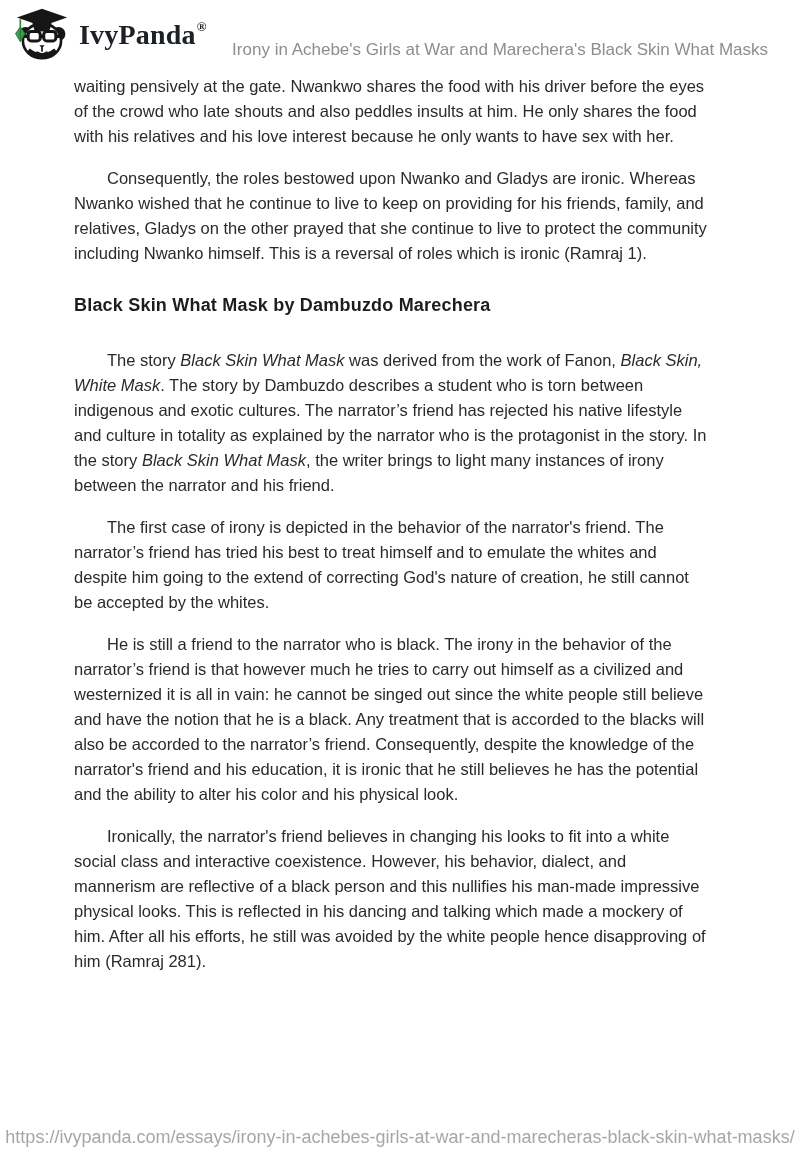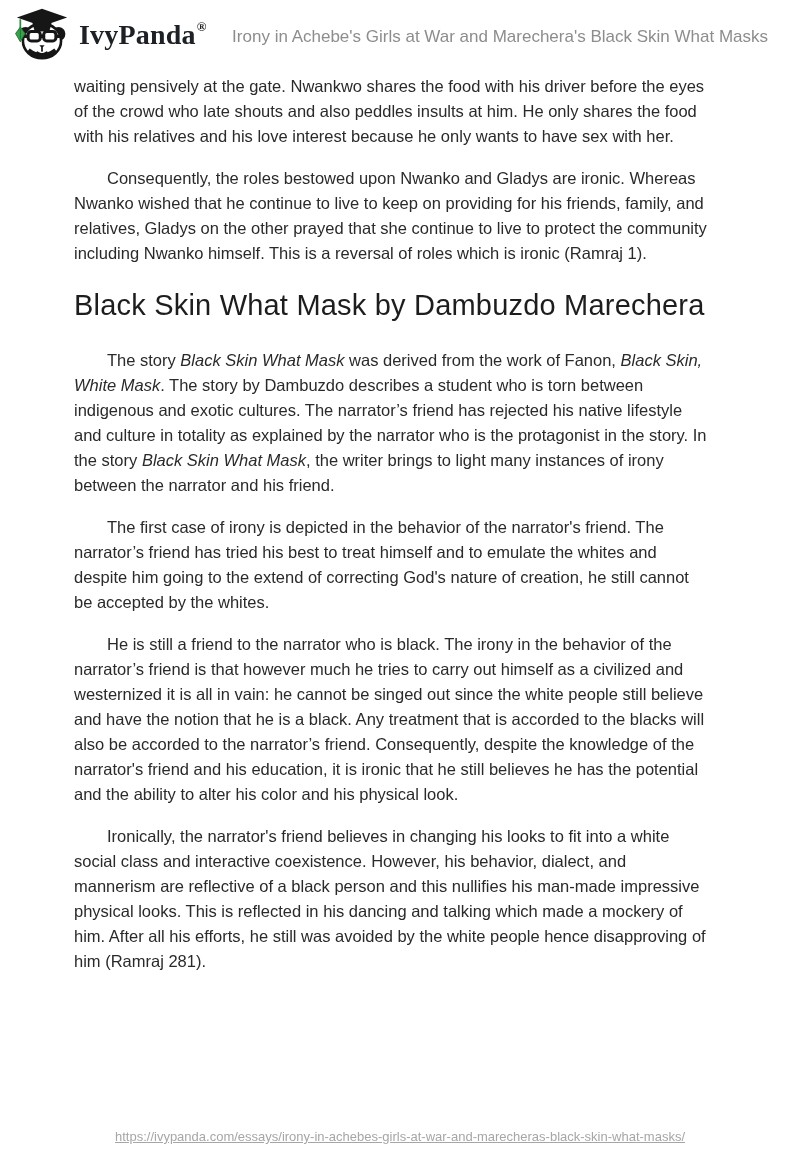--- a/index.html
+++ b/index.html
@@ -10,21 +10,21 @@
     position: relative;
     background: #ffffff;
     font-family: "Liberation Sans", sans-serif;
     overflow: hidden;
   }
 
   
   .header {
     display: flex;
     justify-content: space-between;
-    align-items: center;
+    align-items: flex-end;
     padding: 8px 32px 0 14px;
     height: 60px;
   }
   .brand { display: flex; align-items: center; gap: 9px; }
   .logo-icon { display: inline-flex; width: 56px; height: 52px; }
   .brand-name {
     font-family: "Liberation Serif", serif;
     font-weight: bold;
     font-size: 28px;
     color: #1d2125;
@@ -52,41 +52,40 @@
     color: #2a2a2a;
     font-size: 16.5px;
     line-height: 25px;
   }
   .page-body p {
     margin: 0 16px 17px 0;
     text-indent: 33px;
   }
   .page-body p.noindent { text-indent: 0; }
   .section-heading {
-    font-size: 29px;
+    font-size: 18px;
     line-height: 44px;
-    font-weight: normal;
+    font-weight: bold;
     color: #1d1d1d;
     margin: 16px 0 21px 0;
     letter-spacing: 0.2px;
   }
 
   
   .footer {
     position: absolute;
     left: 0;
     right: 0;
     top: 1127px;
     text-align: center;
   }
   .source-url {
     display: inline-block;
     color: #a6a6a6;
-    font-size: 13px;
-    text-decoration: underline;
+    font-size: 18px;
   }
 </style>
 </head>
 <body>
 
 <div class="header">
   <div class="brand">
     <span class="logo-icon">
       <svg width="56" height="52" viewBox="0 0 64 60" aria-hidden="true">
 

